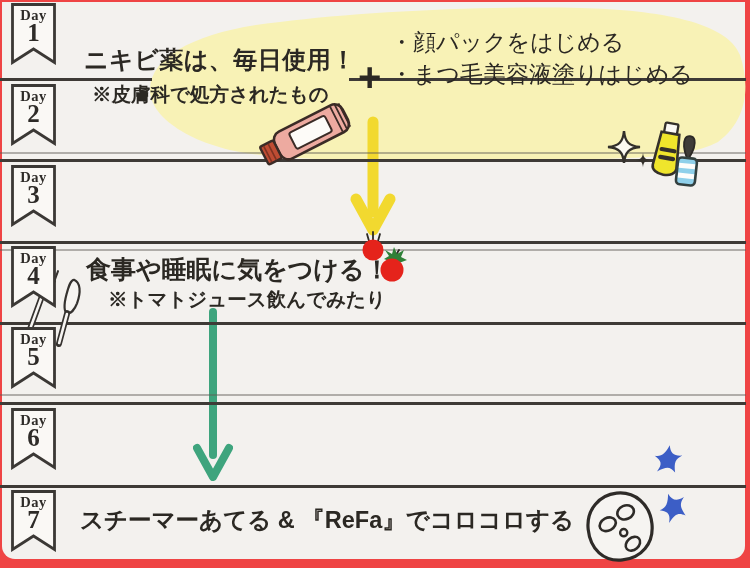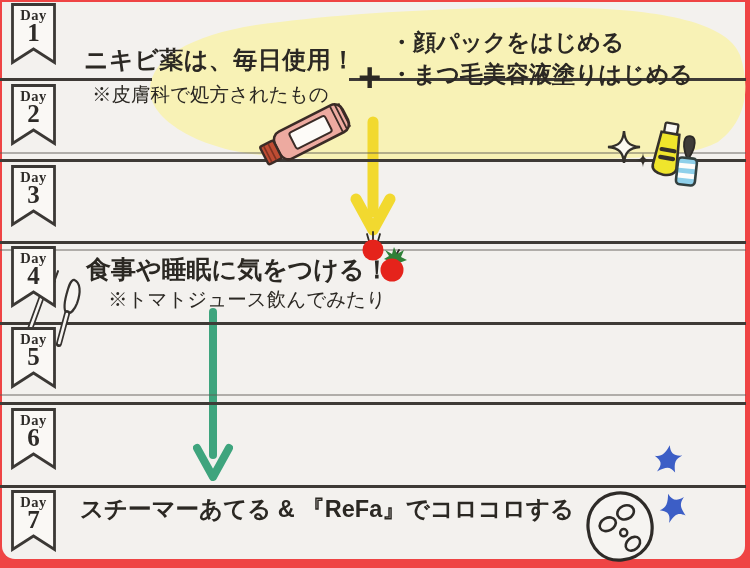--- a/index.html
+++ b/index.html
@@ -21,22 +21,22 @@
   .ribbon{
     position:absolute;left:11px;width:45px;height:62px;
     text-align:center;z-index:4;color:#2e2b28;
     font-family:"Liberation Serif",serif;
   }
   .ribbon svg{position:absolute;left:0;top:0;}
   .ribbon-word{position:absolute;left:0;top:4px;width:100%;font-size:14.5px;font-weight:700;letter-spacing:.5px;}
   .ribbon-num{position:absolute;left:0;top:17px;width:100%;font-size:25px;font-weight:700;line-height:26px;}
   .t{position:absolute;color:#2b2823;white-space:nowrap;z-index:4;line-height:1.18;}
   .t-main{font-weight:700;}
-  .t-note{font-weight:400;}
-  .bullets div{font-size:23px;font-weight:700;line-height:31.5px;}
+  .t-note{font-weight:700;}
+  .bullets div{font-size:23px;font-weight:400;line-height:31.5px;}
   .day7block{width:500px;text-align:center;font-size:23.5px;font-weight:700;line-height:32px;}
 </style>
 </head>
 <body>
 
 <div id="canvas">
   <div class="paper"></div>
 
   <svg class="layer" width="750" height="568" viewBox="0 0 750 568" style="z-index:1">
     <path d="M150,88 C152,55 200,30 280,22 C360,12 480,6 580,8 C660,10 727,22 740,55
@@ -183,16 +183,16 @@
   <div class="t" style="left:358px;top:54px;font-size:40px;font-weight:800">+</div>
 
   <div class="t bullets" style="left:390px;top:27px">
     <div>・顔パックをはじめる</div>
     <div>・まつ毛美容液塗りはじめる</div>
   </div>
 
   <div class="t t-main" style="left:86px;top:255px;font-size:25px">食事や睡眠に気をつける！</div>
   <div class="t t-note" style="left:108px;top:288px;font-size:19.5px">※トマトジュース飲んでみたり</div>
 
-  <div class="t day7block" style="left:77px;top:493px">
+  <div class="t day7block" style="left:77px;top:504px">
     <div>スチーマーあてる &amp; 『ReFa』でコロコロする</div>
   </div>
 </div>
 
 </body></html>

